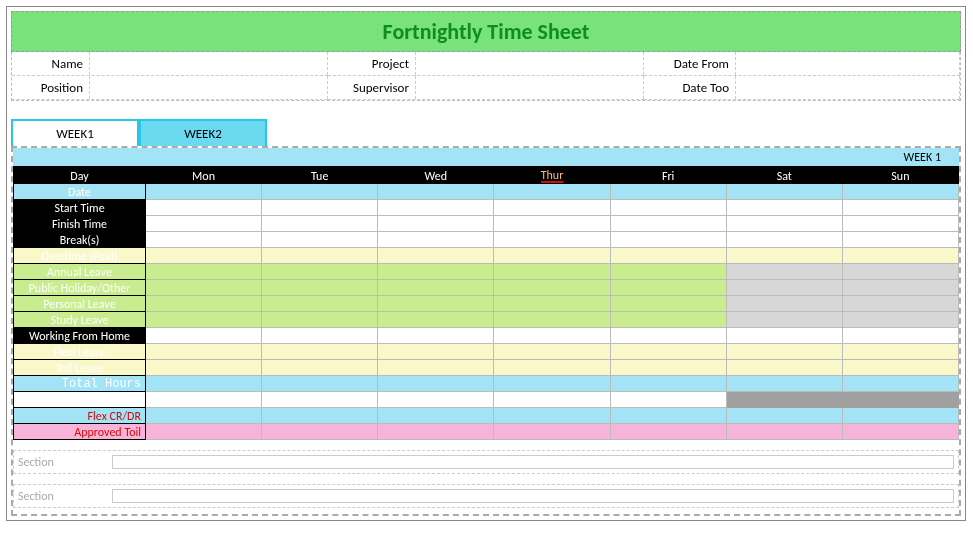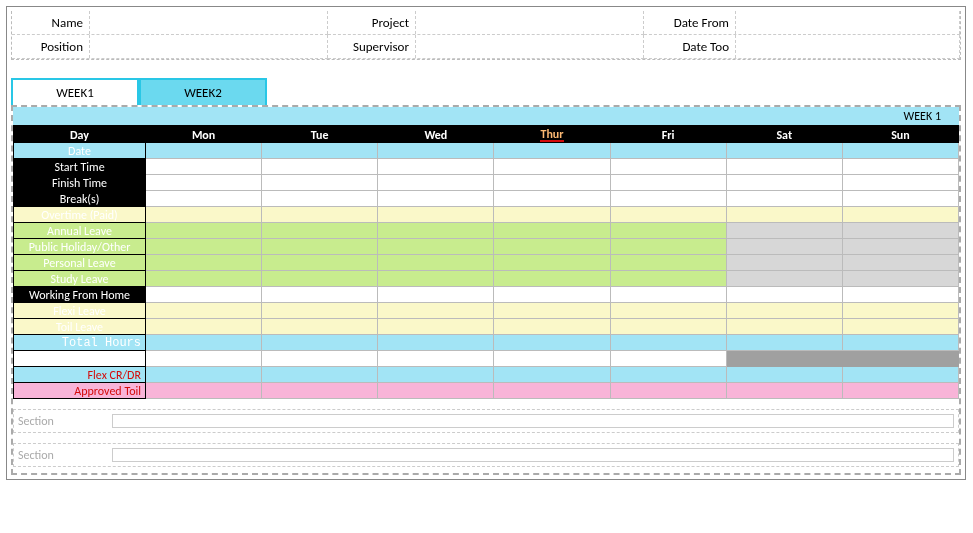--- a/index.html
+++ b/index.html
@@ -17,21 +17,21 @@
 .meta-value { flex: 1; border-right: 1px dashed #ccc; }
 .spacer { height: 18px; }
 .tabs { display: flex; }
 .tab { width: 128px; text-align: center; font-size: 13px; font-weight: 400; padding: 5px 0; border: 2px solid #29c7e6; border-bottom: none; }
 .tab.active { background: #fff; color: #000; }
 .tab.inactive { background: #6bd9ef; color: #000000; }
 .panel { border: 2px dashed #aaa; padding: 0 0 6px 0; }
 .wk-title { background: #a2e4f5; text-align: right; font-size: 12px; font-weight: 400; padding: 2px 18px; border-bottom: 1px solid #000; }
 .grid { width: 100%; border-collapse: collapse; table-layout: fixed; }
 .grid th, .grid td { border: 1px solid #bbb; height: 16px; font-size: 12px; padding: 0 4px; }
-.grid th { background: #000; color: #fff; font-weight: 700; text-align: center; border-color: #000; }
+.grid th { background: #000; color: #fff; font-weight: 400; text-align: center; border-color: #000; }
 .grid th.first { text-align: center; }
 .row-label { text-align: left; }
 .row-date td, .row-date th.rl { background: #a2e4f5; }
 .row-white td { background: #fff; }
 .row-ot td, .row-ot th.rl { background: #faf8c9; }
 .row-leave td { background: #c8ec8e; }
 .row-leave th.rl { background: #c8ec8e; }
 .row-leave td.wkend { background: #d7d7d7; }
 .row-flexi td, .row-flexi th.rl, .row-toil td, .row-toil th.rl { background: #faf8c9; }
 .row-total td, .row-total th.rl { background: #a2e4f5; font-family: Liberation Mono, monospace; }
@@ -47,20 +47,21 @@
 .redline { color: #fdba74; border-bottom: 2px solid #d40b0b; display: inline-block; line-height: 11px; }
 .section-wrap { margin-top: 10px; border: 1px dashed #ccc; padding: 4px; display: flex; align-items: center; gap: 48px; }
 .section-label { color: #aaa; font-size: 12px; margin-right: 6px; width: 40px; }
 .section-box { flex: 1; height: 14px; border: 1px solid #ccc; background: #fff; }
 </style>
 </head>
 <body>
 
 <div class="outer">
 
+  <div class="title-bar">Fortnightly Time Sheet</div>
 
   <div class="meta">
     <div class="meta-col">
       <div class="meta-row">
         <div class="meta-label">Name</div>
         <div class="meta-value"></div>
       </div>
       <div class="meta-row">
         <div class="meta-label">Position</div>
         <div class="meta-value"></div>

